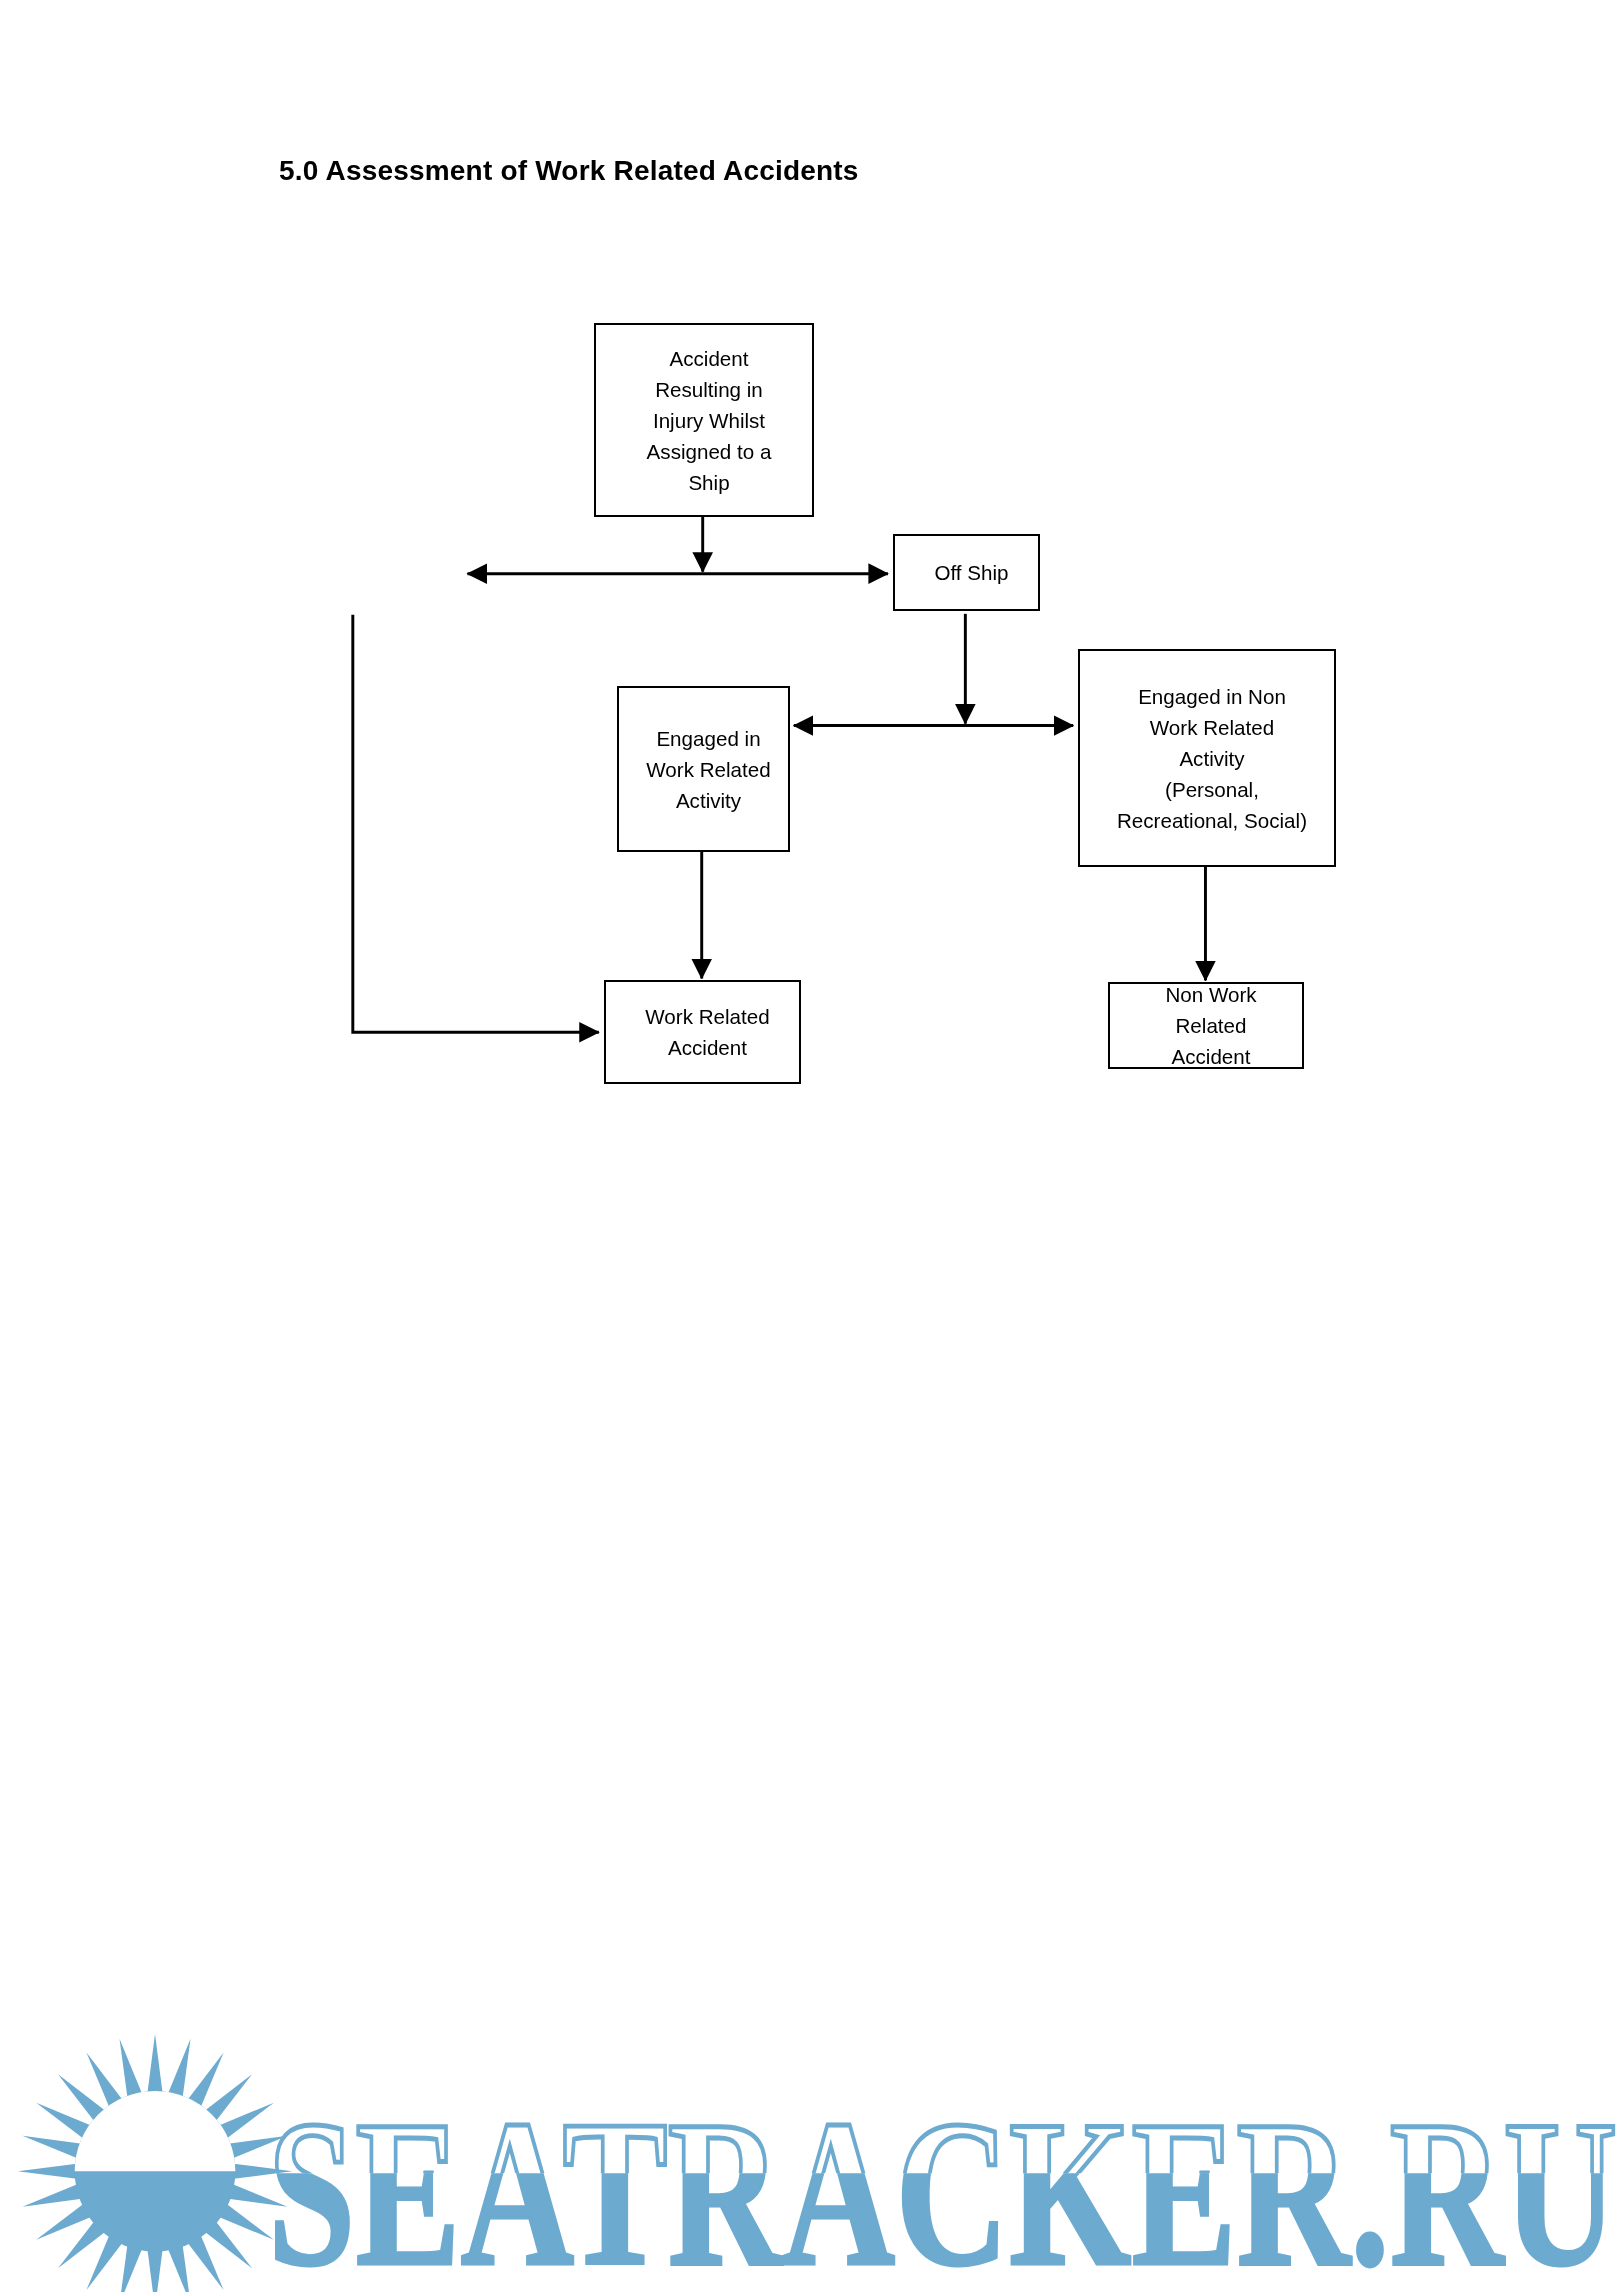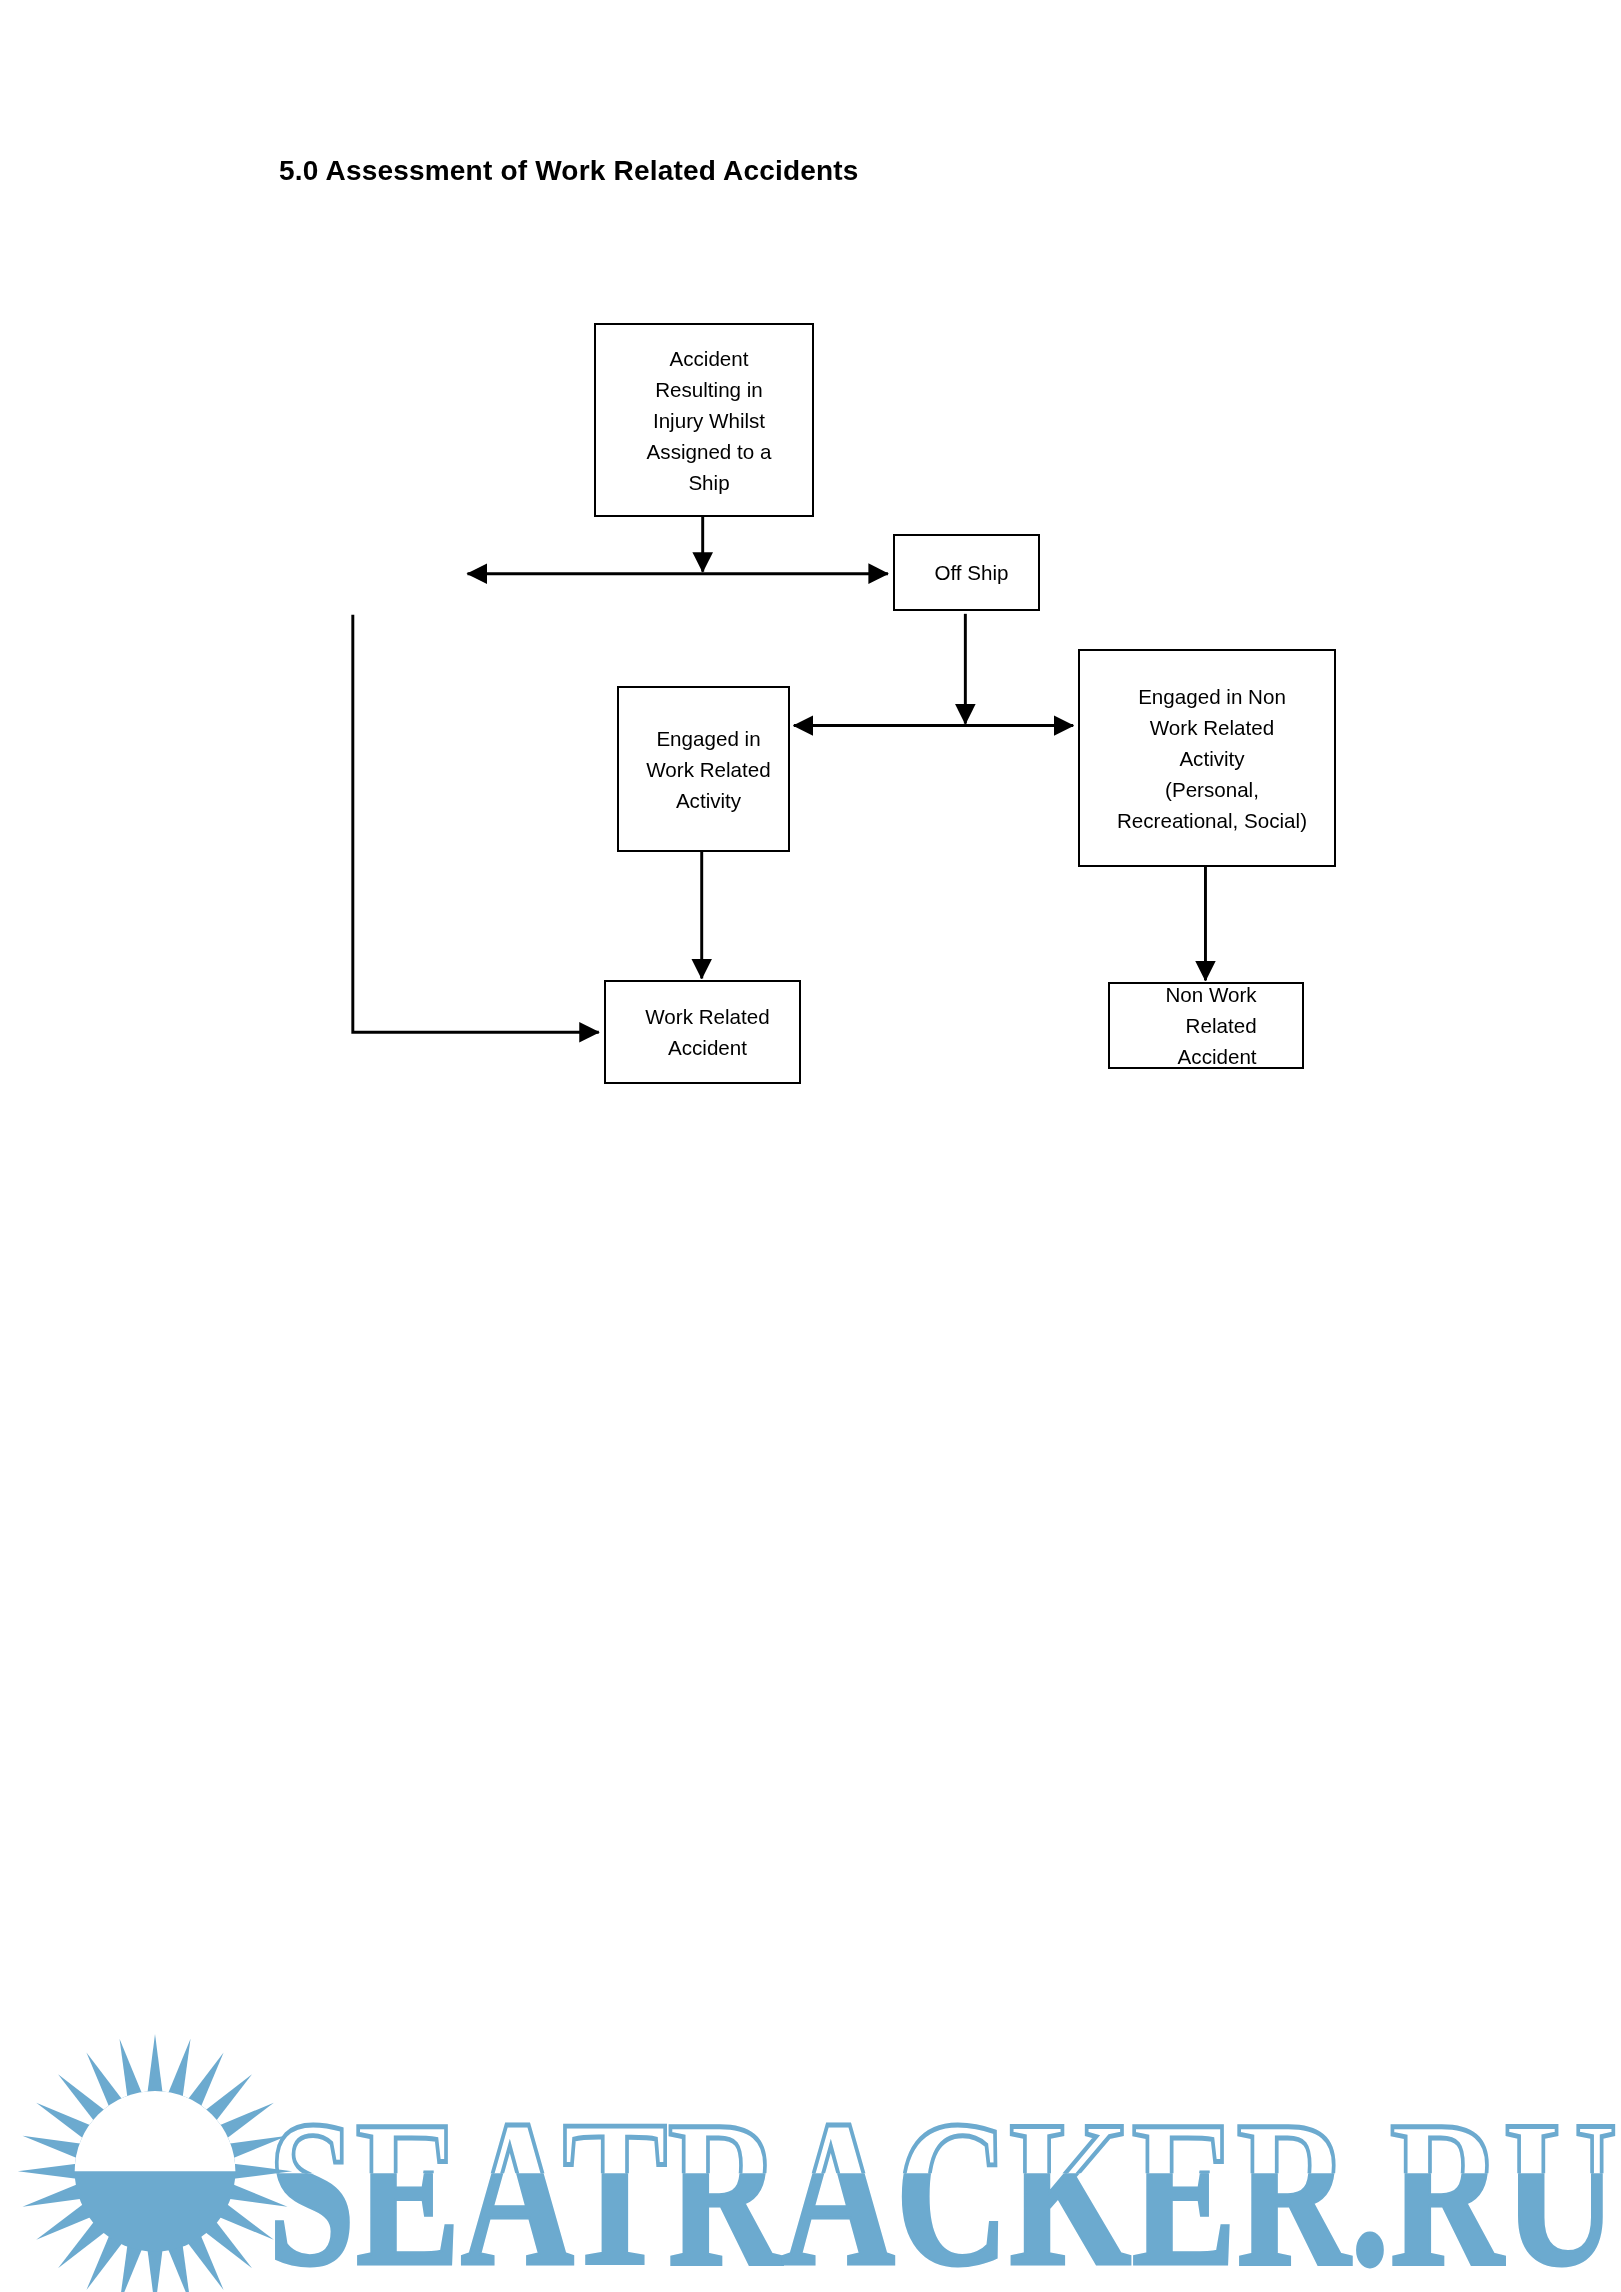--- a/index.html
+++ b/index.html
@@ -58,21 +58,21 @@
     padding: 0 5.9px;
     white-space: pre-line;
   }
 
   #node-accident        { left: 594px; top: 323px;  width: 220px; height: 194px; }
   #node-onboard         { left: 245px; top: 534px;  width: 219px; height: 78px;  }
   #node-offship         { left: 893px; top: 534px;  width: 147px; height: 77px;  }
   #node-work-activity   { left: 617px; top: 644px;  width: 173px; height: 166px; margin-top: 42px; }
   #node-nonwork-activity{ left: 1078px;top: 649px;  width: 258px; height: 218px; }
   #node-work-accident   { left: 604px; top: 980px; width: 197px; height: 104px; }
-  #node-nonwork-accident{ left: 1108px;top: 982px; width: 196px; height: 87px; text-align: right;  }
+  #node-nonwork-accident{ left: 1108px;top: 982px; width: 196px; height: 87px;  }
 
   
   #connectors {
     position: absolute;
     left: 0;
     top: 0;
     width: 1621px;
     height: 2293px;
     z-index: 2;
     pointer-events: none;

